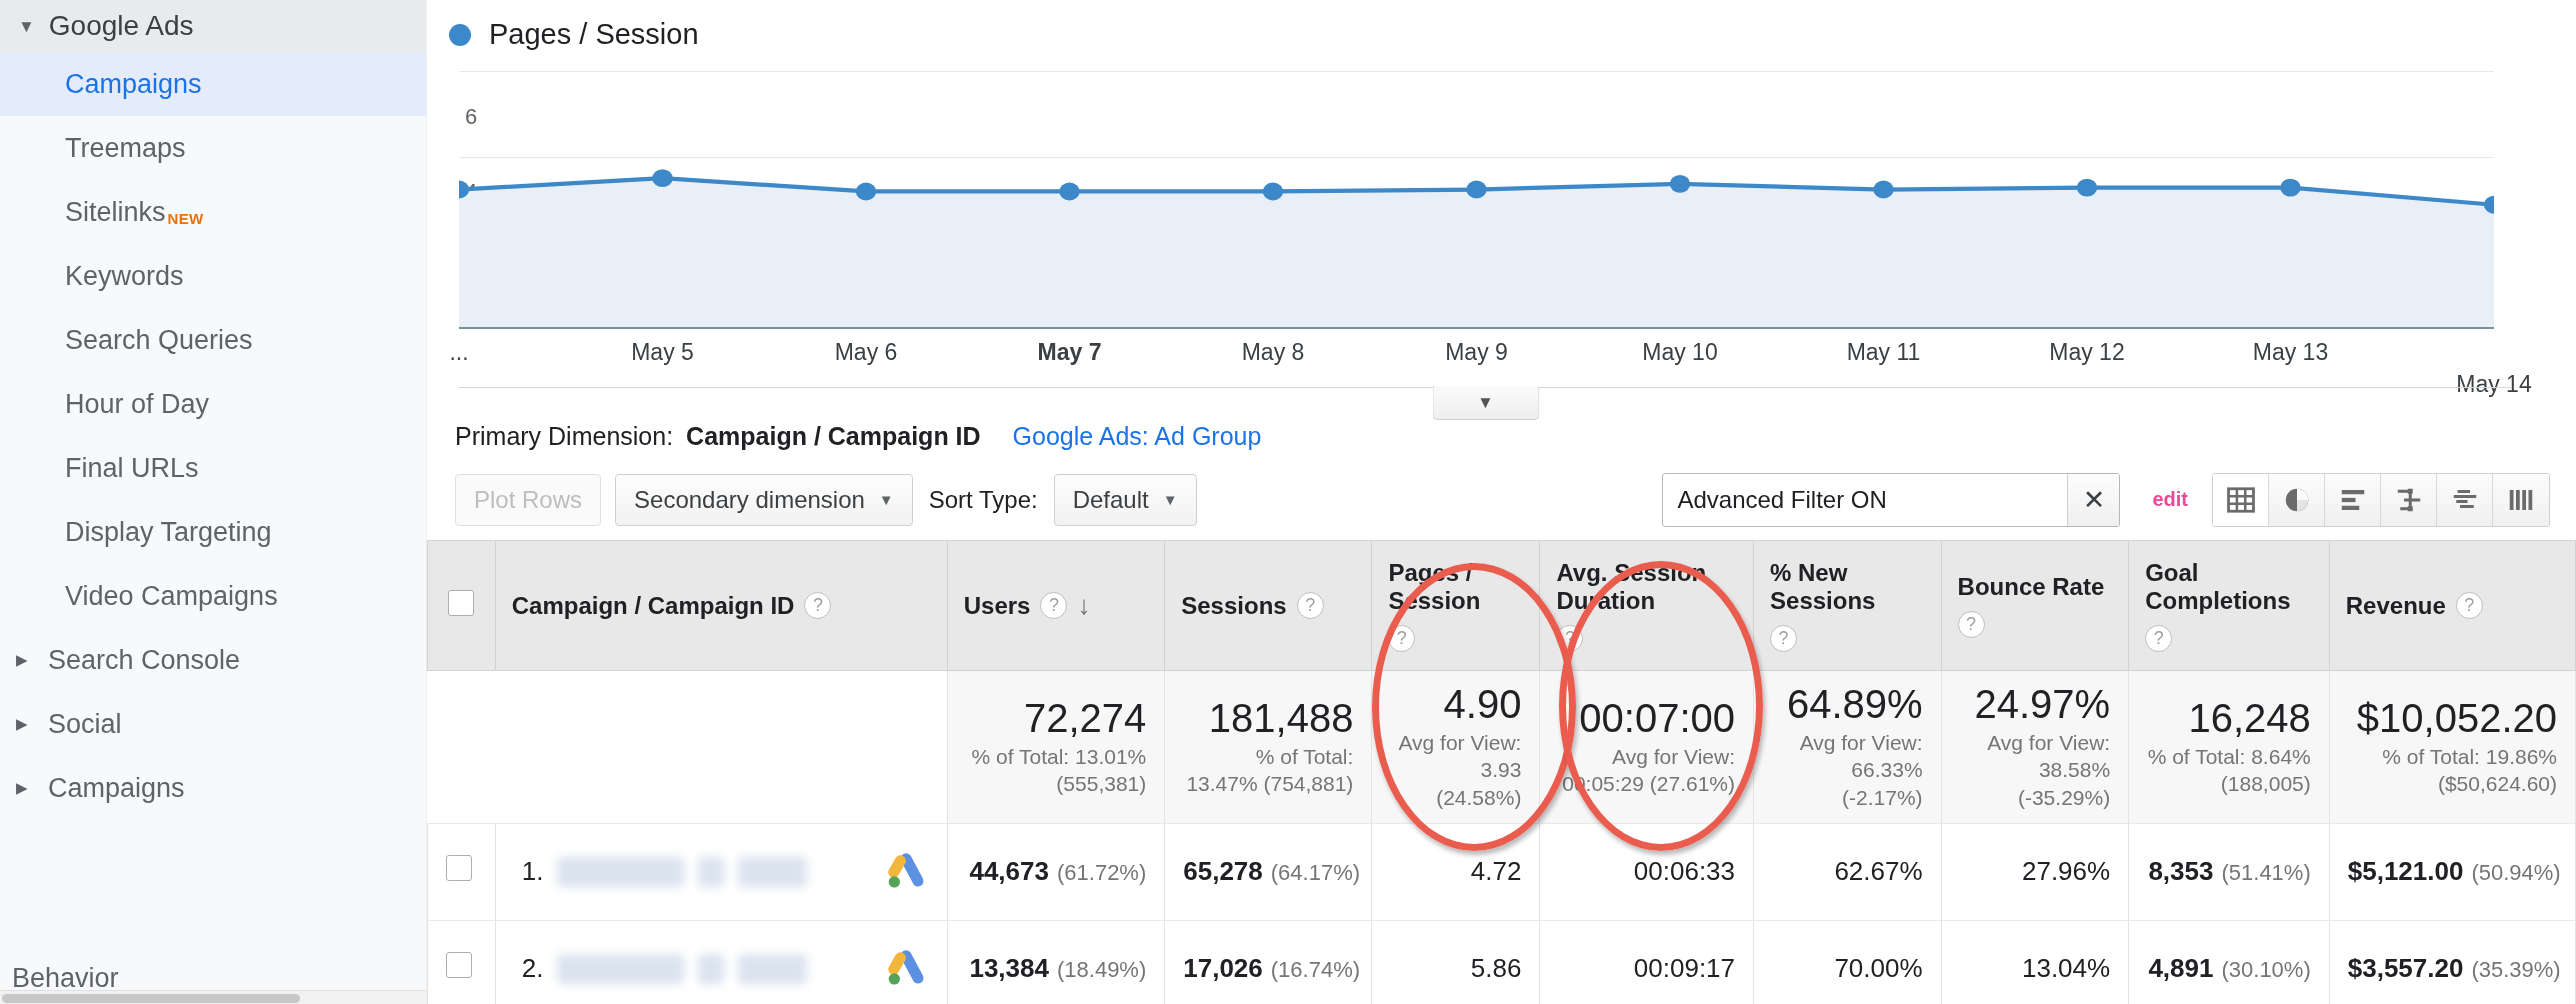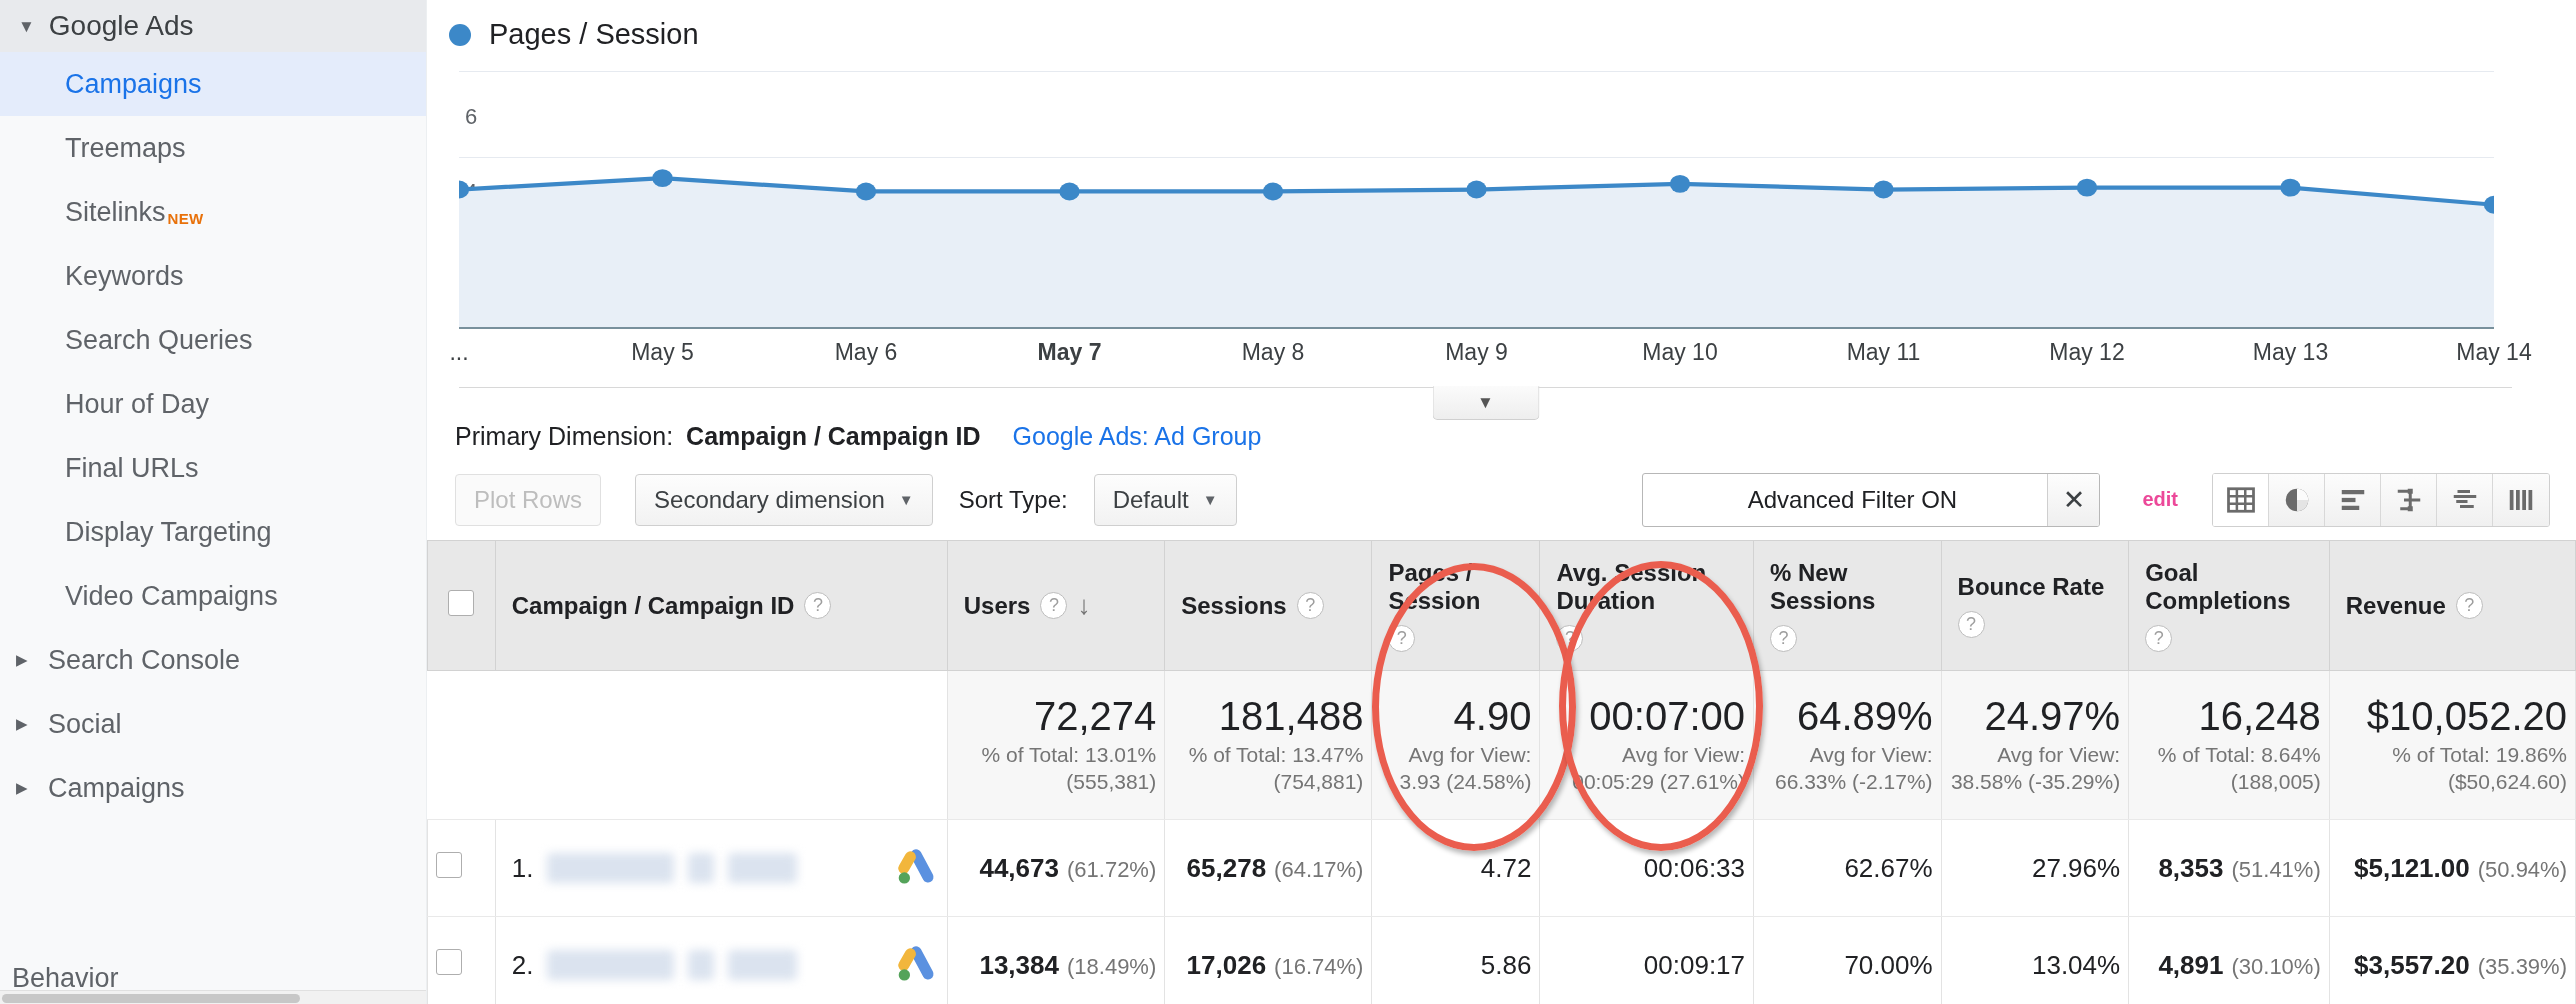--- a/index.html
+++ b/index.html
@@ -103,22 +103,21 @@
   }
   .primary-dim .pd-label { margin-right: 13px; }
   .primary-dim .pd-current { font-weight: bold; margin-right: 32px; }
   .primary-dim .pd-link { color: #1a73e8; cursor: pointer; }
 
   
   .controlbar {
     display: flex; align-items: center;
     padding: 0 26px 16px 28px;
     height: 65px;
-    gap: 10px;
-    text-align: center;
+    gap: 0;
   }
   .btn {
     height: 52px; display: flex; align-items: center;
     padding: 0 18px;
     border: 1px solid #cfcfcf; border-radius: 4px;
     background: linear-gradient(#fdfdfd, #f2f2f2);
     font-size: 24px; color: #3c4043;
     white-space: nowrap;
   }
   .btn.disabled { color: #bdbdbd; border-color: #e0e0e0; background: #fafafa; }
@@ -175,21 +174,21 @@
   }
   .sort-arrow { font-size: 26px; color: #757575; font-weight: normal; }
   .chk {
     width: 26px; height: 26px; border: 1px solid #aeaeae;
     border-radius: 3px; background: #fff; display: inline-block;
   }
 
   .tbl td {
     border-left: 1px solid #e3e3e3;
     border-bottom: 1px solid #e9e9e9;
-    padding: 12px 8px;
+    padding: 12px 18px;
     font-size: 26px; color: #202124;
     vertical-align: middle;
   }
   .tbl td:last-child { border-right: 1px solid #e3e3e3; }
   tr.summary td { background: #f7f7f7; height: 149px; text-align: right; }
   tr.summary td.blank { background: #fff; border-left: none; }
   .sum-big { font-size: 40px; color: #202124; line-height: 1.05; font-weight: normal; }
   .sum-sub { font-size: 21px; color: #757575; line-height: 1.3; margin-top: 4px; }
 
   tr.data td { height: 97px; background: #fff; text-align: right; }
@@ -334,21 +333,21 @@
           <div class="xtick" style="left: 0%;">...</div>
           <div class="xtick" style="left: 10%;">May 5</div>
           <div class="xtick" style="left: 20%;">May 6</div>
           <div class="xtick" style="left: 30%; font-weight: bold;">May 7</div>
           <div class="xtick" style="left: 40%;">May 8</div>
           <div class="xtick" style="left: 50%;">May 9</div>
           <div class="xtick" style="left: 60%;">May 10</div>
           <div class="xtick" style="left: 70%;">May 11</div>
           <div class="xtick" style="left: 80%;">May 12</div>
           <div class="xtick" style="left: 90%;">May 13</div>
-          <div class="xtick" style="left: 100%;">May 14</div>
+          <div class="xtick" style="left: 100%; margin-top: 32px;">May 14</div>
         </div>
 
       <div class="chart-divider">
         <div class="collapse-handle">
           <span>▼</span>
         </div>
       </div>
     </div>
 
     <div class="primary-dim">

